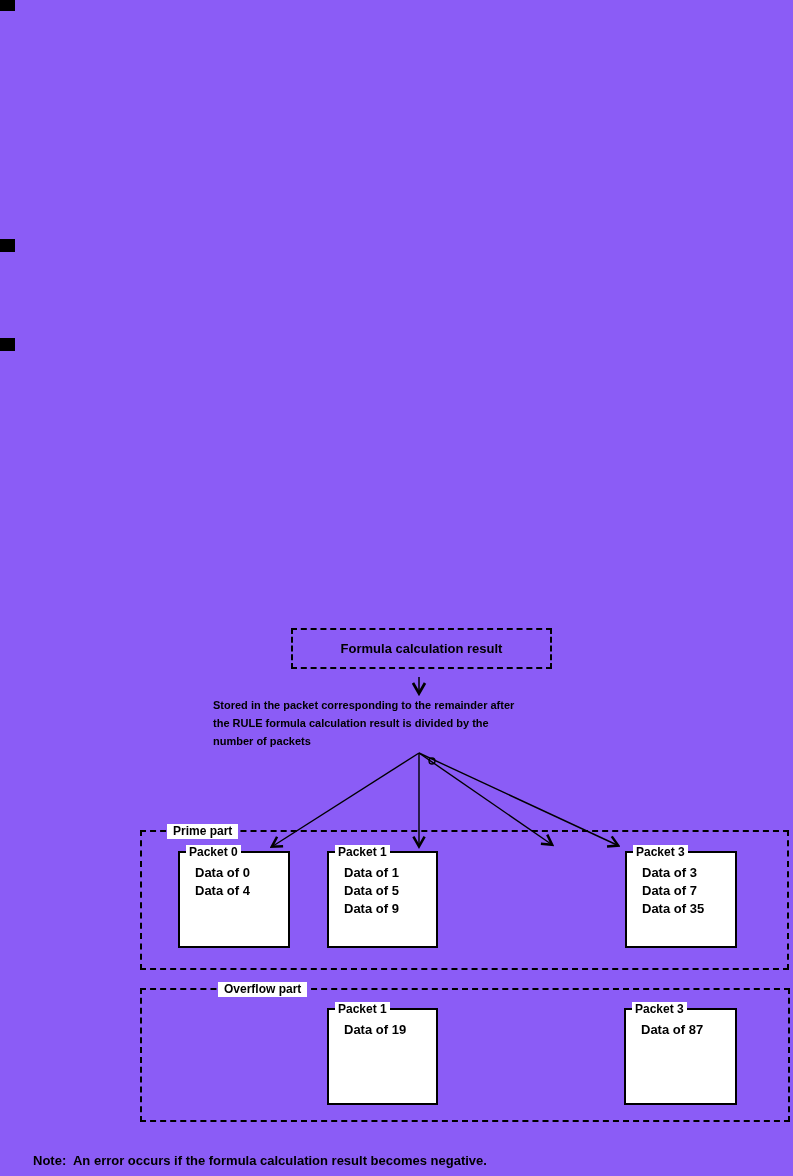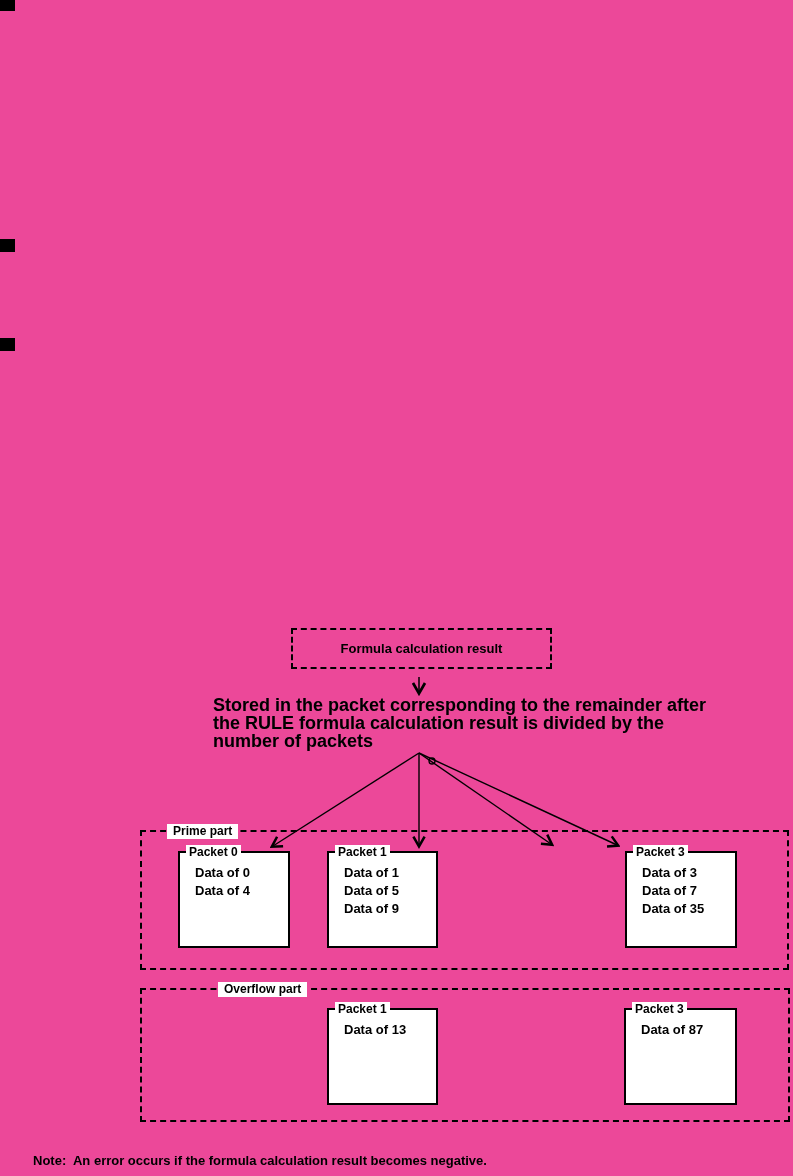--- a/index.html
+++ b/index.html
@@ -1,34 +1,34 @@
 <!DOCTYPE html>
 <html><head>
 <meta charset="utf-8">
 <title>Packet storage diagram</title>
 <style>
   * { margin:0; padding:0; box-sizing:border-box; }
   html,body { background:#ffffff; }
   .page {
-    position:relative; width:793px; height:1176px; background:#ec4899;
+    position:relative; width:793px; height:1176px; background:#8b5cf6;
     font-family:"Liberation Sans", sans-serif; font-weight:bold; color:#000;
     overflow:hidden;
   }
   .marker { position:absolute; background:#000; }
   .marker.m1 { left:0; top:0; width:15px; height:11px; }
   .marker.m2 { left:0; top:239px; width:15px; height:13px; }
   .marker.m3 { left:0; top:338px; width:15px; height:13px; }
 
   .result-box {
     position:absolute; left:291px; top:628px; width:261px; height:41px;
     border:2px dashed #000; display:flex; align-items:center; justify-content:center;
     font-size:13px;
   }
 
-  .stored { position:absolute; left:213px; top:696px; font-size:18px; line-height:18px; }
+  .stored { position:absolute; left:213px; top:696px; font-size:11px; line-height:18px; }
 
   .left-label { position:absolute; left:10px; top:859px; font-size:13px; line-height:19px; }
   .dots { letter-spacing:3px; margin-left:6px; font-size:12px; }
 
   .part-box { position:absolute; border:2px dashed #000; }
   .part-box.prime    { left:140px; top:830px; width:649px; height:140px; }
   .part-box.overflow { left:140px; top:988px; width:650px; height:134px; }
   .part-label {
     position:absolute; top:-8px; background:#fff; padding:0 6px;
     font-size:12px; line-height:15px; white-space:nowrap;
@@ -98,21 +98,21 @@
     </div>
   </div>
 
   <div class="part-box overflow">
     <span class="part-label">Overflow part</span>
   </div>
 
   <div class="packet" style="left:327px; top:1008px; width:111px; height:97px;">
     <span class="packet-label">Packet 1</span>
     <div class="packet-items">
-      <div>Data of 13</div>
+      <div>Data of 19</div>
     </div>
   </div>
 
   <div class="packet" style="left:624px; top:1008px; width:113px; height:97px;">
     <span class="packet-label">Packet 3</span>
     <div class="packet-items">
       <div>Data of 87</div>
     </div>
   </div>
 

